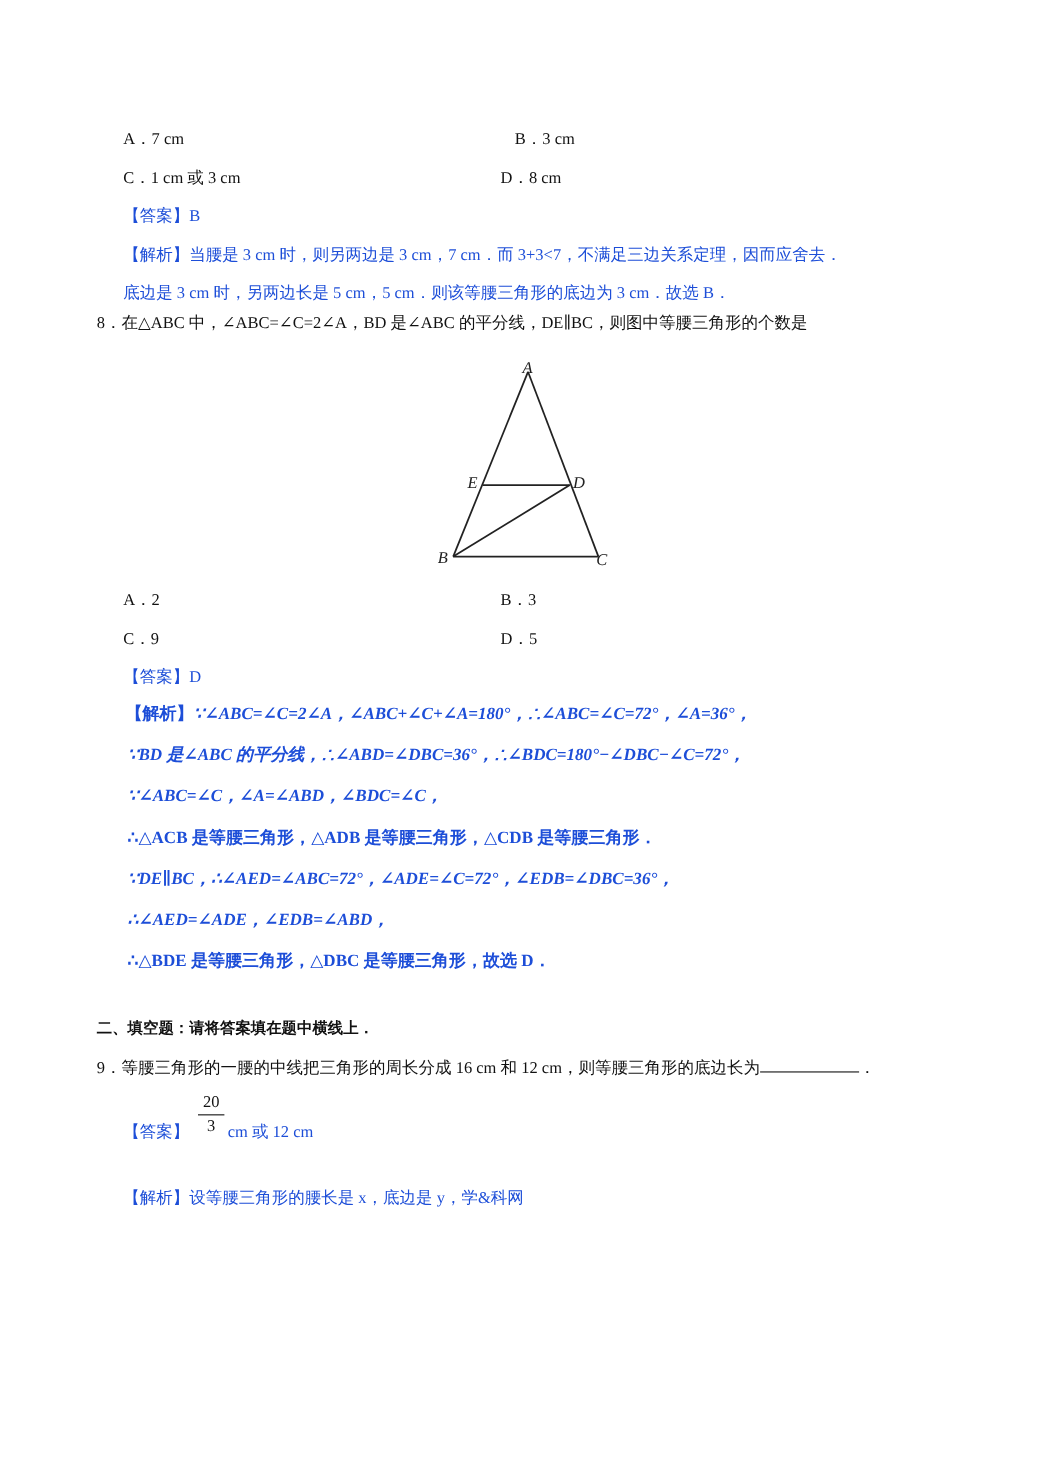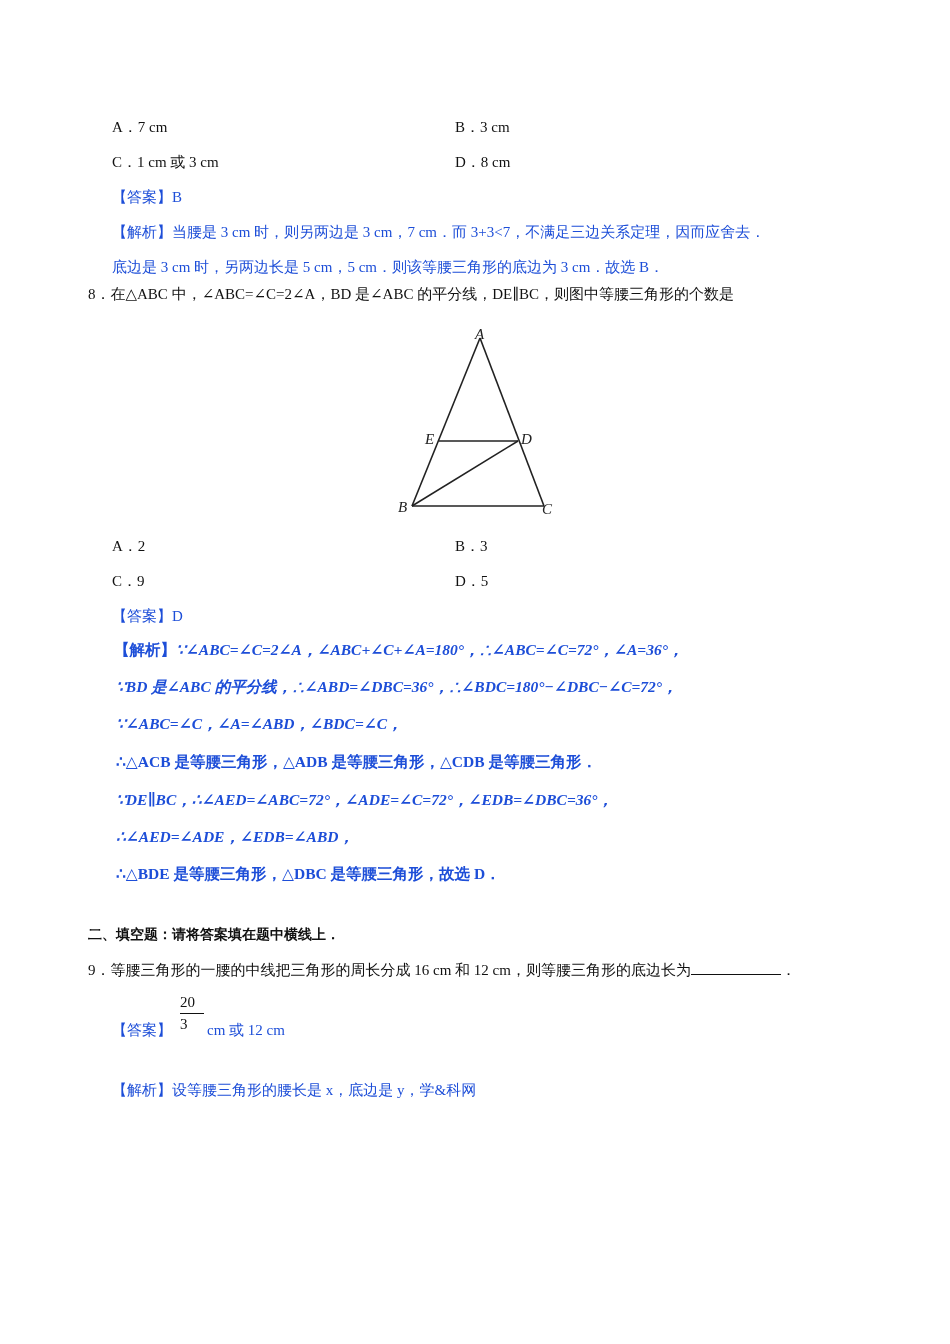--- a/index.html
+++ b/index.html
@@ -4,29 +4,29 @@
 <style>
   html, body { margin: 0; padding: 0; background: #ffffff; }
   body { width: 950px; height: 1344px; position: relative; overflow: hidden;
          font-family: "Liberation Serif", "DejaVu Serif", serif; color: #111; }
   .abs { position: absolute; white-space: nowrap; }
   .q { font-size: 15px; line-height: 20px; }
   .red { color: #1d4ed8; }
   .ans { font-size: 15px; line-height: 20px; }
   .exp { font-size: 15.5px; line-height: 20px; font-weight: bold; }
   .blank { display: inline-block; width: 90px; border-bottom: 1px solid #111; height: 14px; vertical-align: baseline; }
-  .frac { position: absolute; text-align: left; font-size: 15px; }
+  .frac { position: absolute; text-align: center; font-size: 15px; }
   .frac .bar { border-top: 1px solid #111; width: 24px; margin: 2px 0; }
   .sec { font-family: "DejaVu Sans", sans-serif; font-weight: bold; font-size: 14px; }
 </style>
 </head>
 <body>
 
 <div class="abs q" style="left:112px;top:117px">A．7 cm</div>
-<div class="abs q" style="left:455px;top:117px">B．3 cm</div>
+<div class="abs q" style="left:468px;top:117px">B．3 cm</div>
 <div class="abs q" style="left:112px;top:152px">C．1 cm 或 3 cm</div>
 <div class="abs q" style="left:455px;top:152px">D．8 cm</div>
 
 <div class="abs ans red" style="left:112px;top:187px">
   <span>【答案】</span><span>B</span>
 </div>
 <div class="abs ans red" style="left:112px;top:222px">
   <span>【解析】</span><span>当腰是 3 cm 时，则另两边是 3 cm，7 cm．而 3+3&lt;7，不满足三边关系定理，因而应舍去．</span>
 </div>
 <div class="abs ans red" style="left:112px;top:257px">底边是 3 cm 时，另两边长是 5 cm，5 cm．则该等腰三角形的底边为 3 cm．故选 B．</div>

